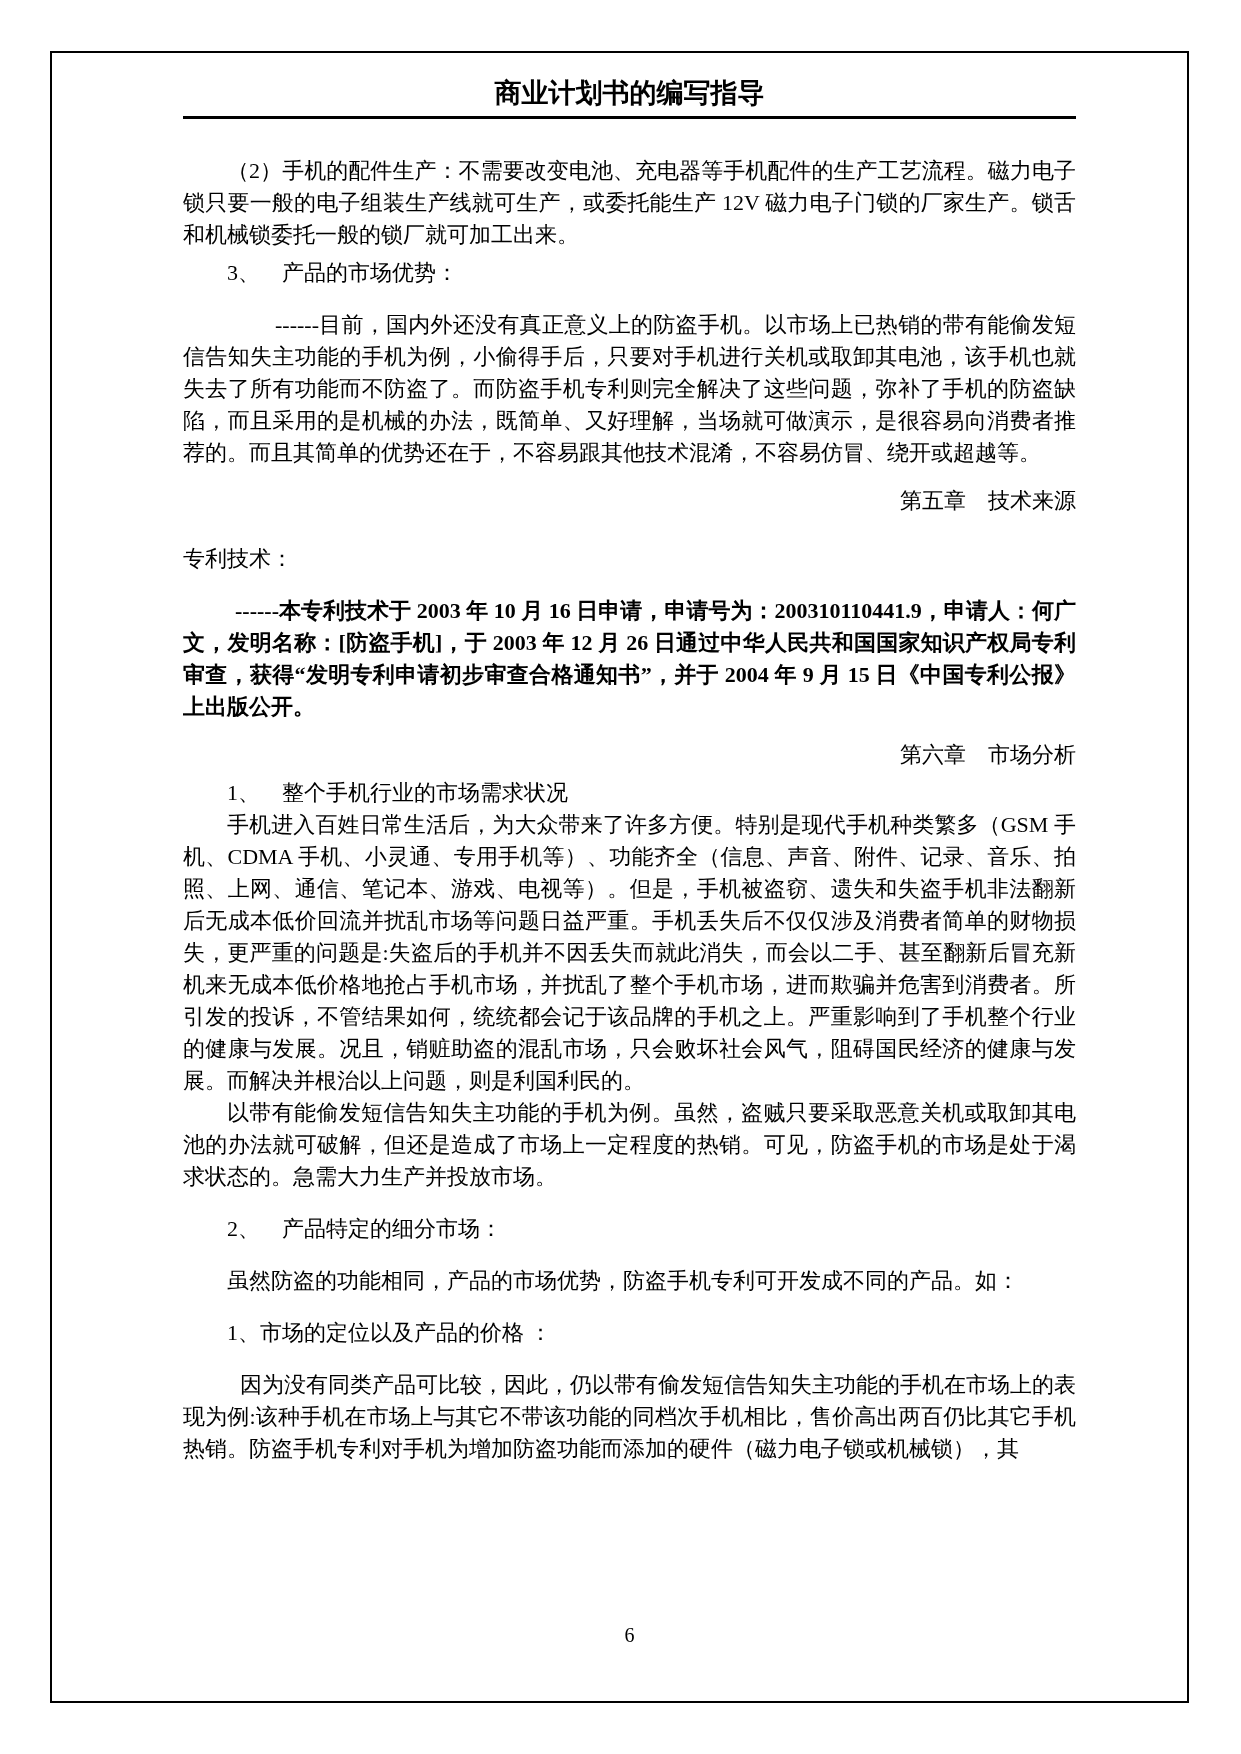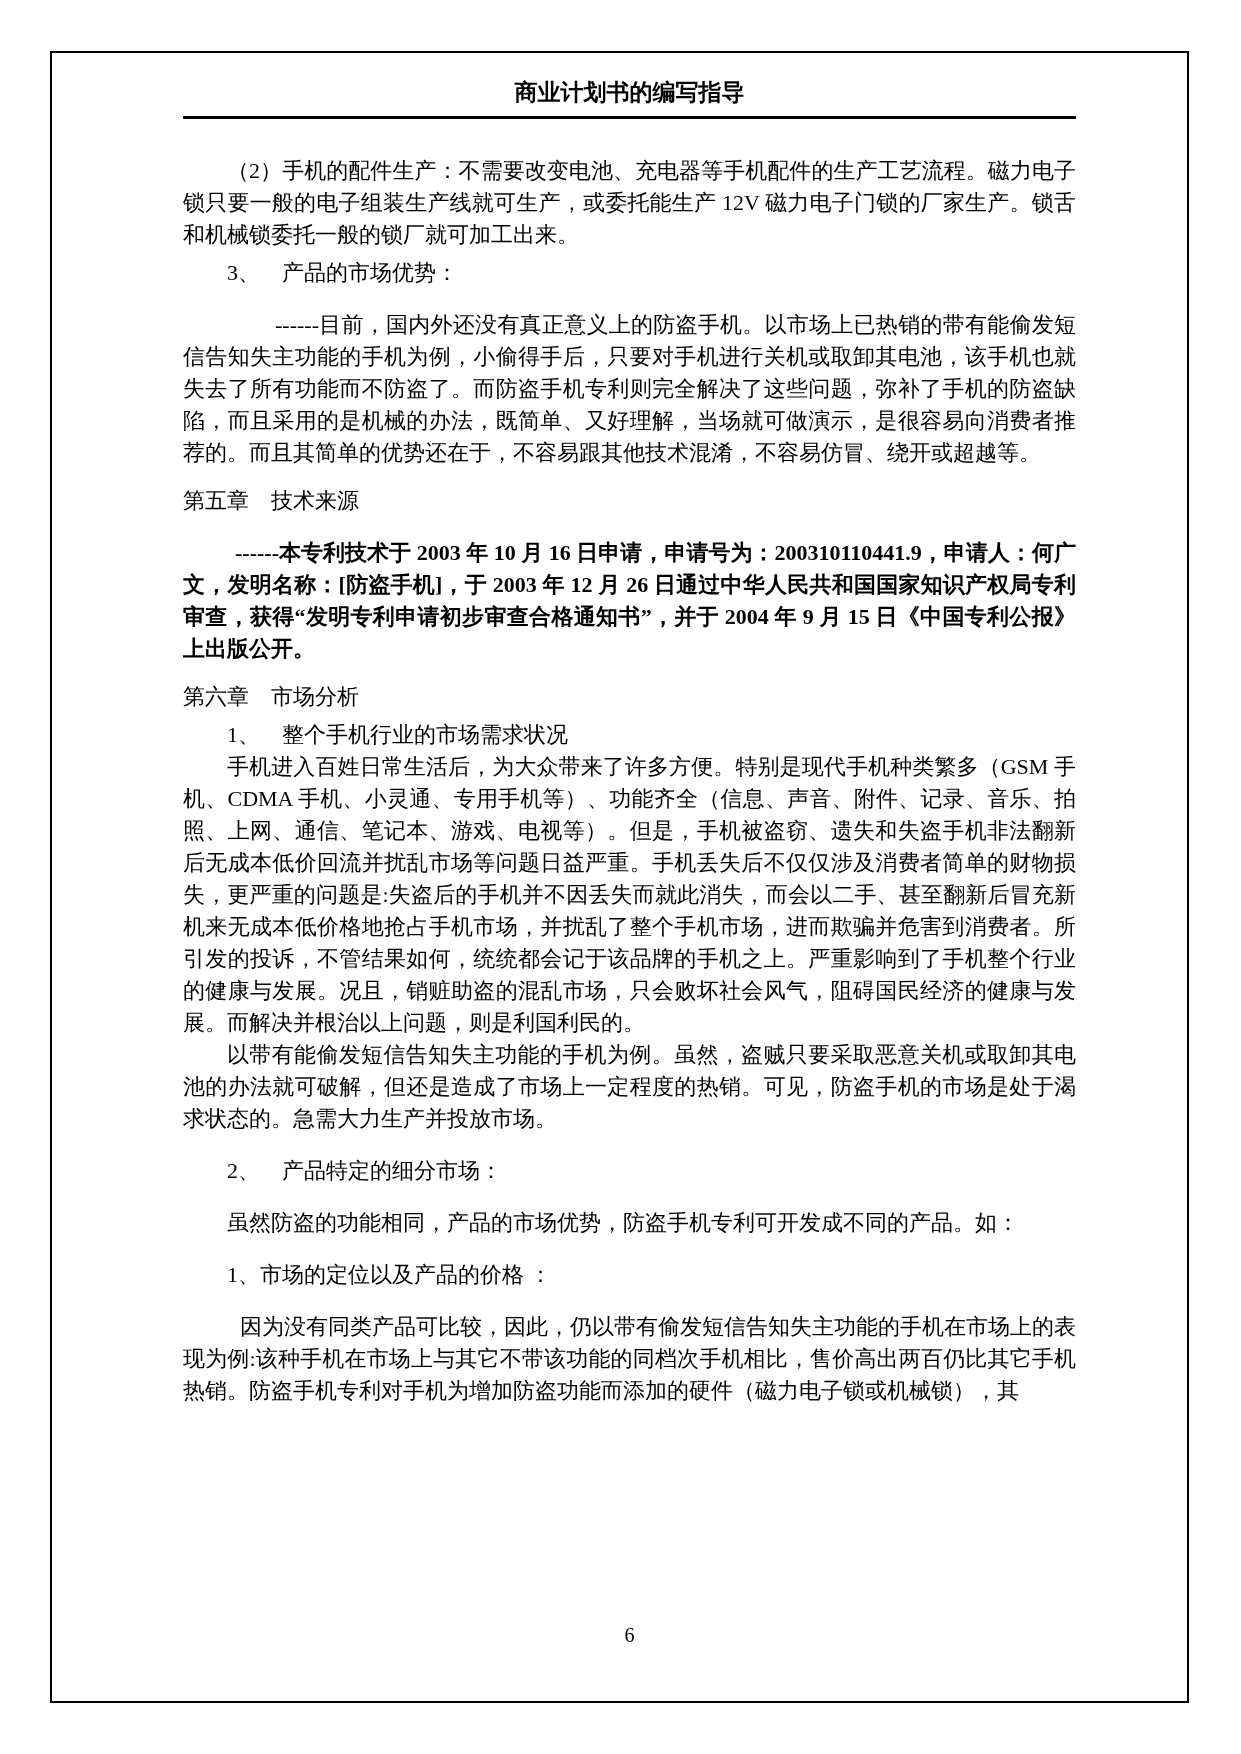--- a/index.html
+++ b/index.html
@@ -32,31 +32,31 @@
     line-height: 32px;
   }
   .doc-header {
     border-bottom: 3px solid #000000;
   }
   .doc-title {
     padding-top: 76px;
     padding-bottom: 6px;
     text-align: center;
     font-weight: bold;
-    font-size: 23px;
+    font-size: 27px;
     line-height: 34px;
   }
   .para {
     margin: 0;
     text-align: justify;
   }
   .line { text-align: left; }
   .heading {
     margin: 0;
-    text-align: left;
+    text-align: right;
     font-weight: normal;
     font-size: 22px;
     line-height: 32px;
   }
   .ind2  { text-indent: 44px; }
   .ind2b { text-indent: 52px; font-weight: bold; }
   .ind2c { text-indent: 57px; }
   .ind4  { text-indent: 92px; }
   .mt6  { margin-top: 6px; }
   .mt16 { margin-top: 16px; }
@@ -81,20 +81,21 @@
 <div class="content">
   <div class="doc-header">
     <div class="doc-title">商业计划书的编写指导</div>
   </div>
 
   <p class="para ind2 mt36">（2）手机的配件生产：不需要改变电池、充电器等手机配件的生产工艺流程。磁力电子锁只要一般的电子组装生产线就可生产，或委托能生产 12V 磁力电子门锁的厂家生产。锁舌和机械锁委托一般的锁厂就可加工出来。</p>
   <p class="para line ind2 mt6">3、　产品的市场优势：</p>
   <p class="para ind4 mt20">------目前，国内外还没有真正意义上的防盗手机。以市场上已热销的带有能偷发短信告知失主功能的手机为例，小偷得手后，只要对手机进行关机或取卸其电池，该手机也就失去了所有功能而不防盗了。而防盗手机专利则完全解决了这些问题，弥补了手机的防盗缺陷，而且采用的是机械的办法，既简单、又好理解，当场就可做演示，是很容易向消费者推荐的。而且其简单的优势还在于，不容易跟其他技术混淆，不容易仿冒、绕开或超越等。</p>
 
   <h2 class="heading mt16">第五章　技术来源</h2>
+  <p class="para line mt26">专利技术：</p>
   <p class="para ind2b mt20">------本专利技术于 2003 年 10 月 16 日申请，申请号为：200310110441.9，申请人：何广文，发明名称：[防盗手机]，于 2003 年 12 月 26 日通过中华人民共和国国家知识产权局专利审查，获得“发明专利申请初步审查合格通知书”，并于 2004 年 9 月 15 日《中国专利公报》上出版公开。</p>
 
   <h2 class="heading mt16">第六章　市场分析</h2>
   <p class="para line ind2 mt6">1、　整个手机行业的市场需求状况</p>
   <p class="para ind2">手机进入百姓日常生活后，为大众带来了许多方便。特别是现代手机种类繁多（GSM 手机、CDMA 手机、小灵通、专用手机等）、功能齐全（信息、声音、附件、记录、音乐、拍照、上网、通信、笔记本、游戏、电视等）。但是，手机被盗窃、遗失和失盗手机非法翻新后无成本低价回流并扰乱市场等问题日益严重。手机丢失后不仅仅涉及消费者简单的财物损失，更严重的问题是:失盗后的手机并不因丢失而就此消失，而会以二手、甚至翻新后冒充新机来无成本低价格地抢占手机市场，并扰乱了整个手机市场，进而欺骗并危害到消费者。所引发的投诉，不管结果如何，统统都会记于该品牌的手机之上。严重影响到了手机整个行业的健康与发展。况且，销赃助盗的混乱市场，只会败坏社会风气，阻碍国民经济的健康与发展。而解决并根治以上问题，则是利国利民的。</p>
   <p class="para ind2">以带有能偷发短信告知失主功能的手机为例。虽然，盗贼只要采取恶意关机或取卸其电池的办法就可破解，但还是造成了市场上一定程度的热销。可见，防盗手机的市场是处于渴求状态的。急需大力生产并投放市场。</p>
   <p class="para line ind2 mt20">2、　产品特定的细分市场：</p>
   <p class="para ind2 mt20">虽然防盗的功能相同，产品的市场优势，防盗手机专利可开发成不同的产品。如：</p>
   <p class="para line ind2 mt20">1、市场的定位以及产品的价格 ：</p>
   <p class="para ind2c mt20">因为没有同类产品可比较，因此，仍以带有偷发短信告知失主功能的手机在市场上的表现为例:该种手机在市场上与其它不带该功能的同档次手机相比，售价高出两百仍比其它手机热销。防盗手机专利对手机为增加防盗功能而添加的硬件（磁力电子锁或机械锁），其</p>

